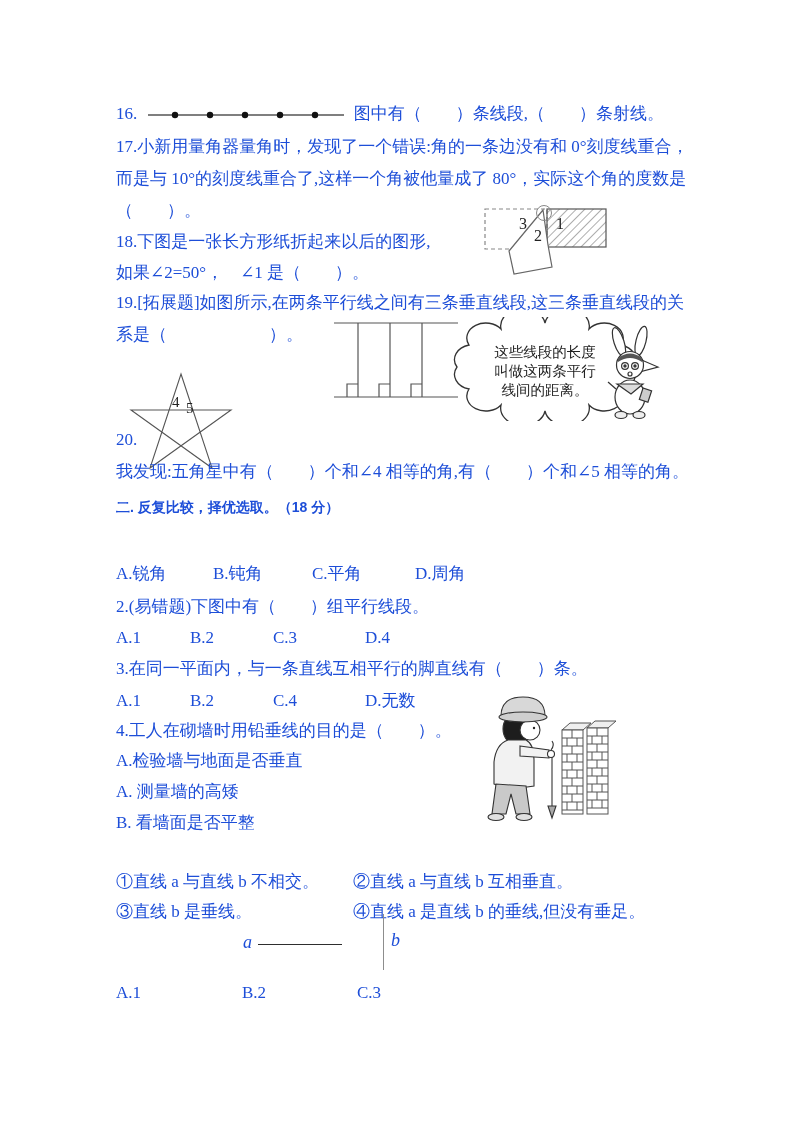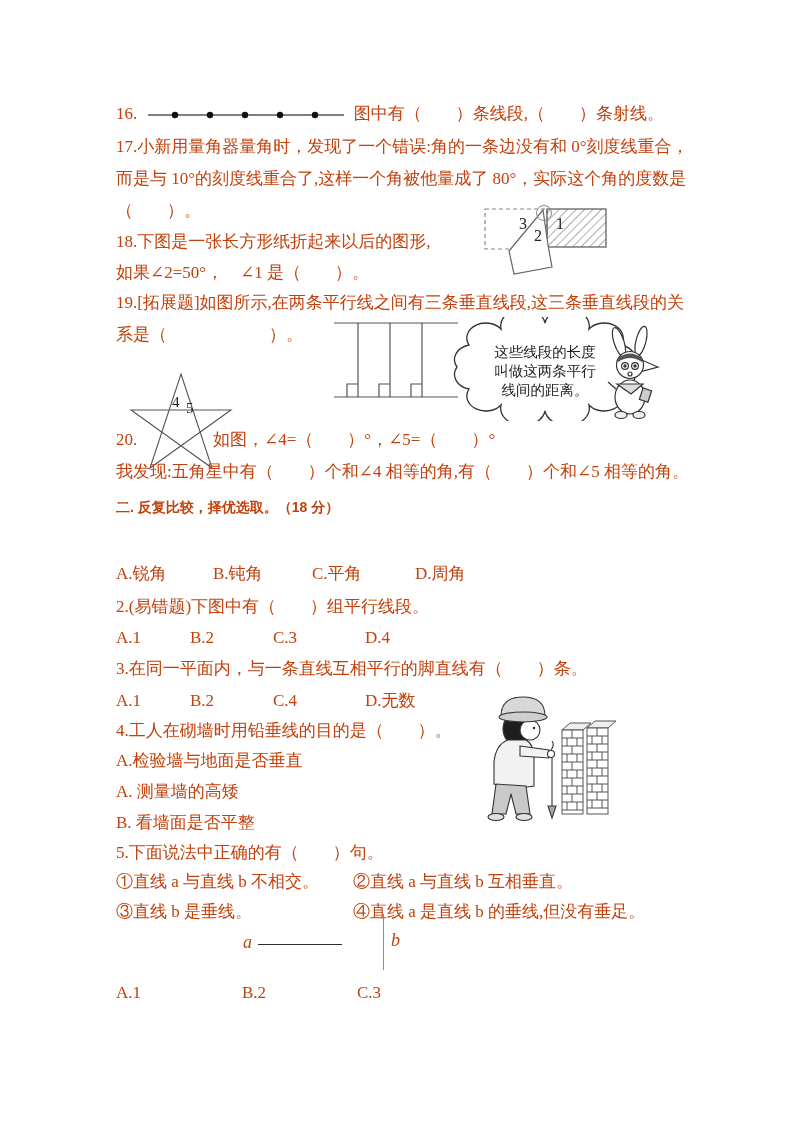--- a/index.html
+++ b/index.html
@@ -1,17 +1,17 @@
 <!DOCTYPE html>
 <html><head>
 <meta charset="utf-8">
 <style>
   html,body{margin:0;padding:0;background:#888;}
   #page{position:relative;width:794px;height:1123px;background:#ffffff;margin:0 auto;overflow:hidden;
-        font-family:"Liberation Serif","DejaVu Serif",serif;color:#c2410c;}
+        font-family:"Liberation Serif","DejaVu Serif",serif;color:#1d4ed8;}
   .line{position:absolute;left:116px;white-space:nowrap;font-size:17px;line-height:22px;}
   .sec-title{font-family:"Liberation Sans","DejaVu Sans",sans-serif;font-weight:700;font-size:14px;}
   .opt{position:absolute;white-space:nowrap;font-size:17px;line-height:22px;text-align:center;}
   .fig{position:absolute;}
   .inline-fig{display:inline-block;vertical-align:middle;margin:0 5px 3px 5px;}
   .la{position:absolute;left:258px;top:944px;width:84px;border-top:1.5px solid #2e2e2e;}
   .lb{position:absolute;left:383px;top:914px;height:56px;border-left:1.5px solid #8d8d8d;}
   .abl{position:absolute;font-style:italic;font-size:18px;line-height:20px;}
   svg text{font-family:"Liberation Serif","DejaVu Serif",serif;fill:#222;}
   svg .cjk{font-size:14.5px;}
@@ -95,21 +95,20 @@
       <line x1="15" y1="64" x2="7" y2="57"></line>
     </g>
   </svg>
 
   <svg class="fig" style="left:129px;top:371px" width="108" height="102">
     <polygon points="52,3 83,97 2,39 102,39 21,97" fill="none" stroke="#555" stroke-width="1.1"></polygon>
     <text x="43" y="36" font-size="15">4</text>
     <text x="57" y="42" font-size="15">5</text>
   </svg>
   <div class="line" style="top:429px">20.</div>
-  <div class="line" style="left:213px;top:429px">如图，∠4=（　　）°，∠5=（　　）°</div>
   <div class="line" style="top:461px">我发现:五角星中有（　　）个和∠4 相等的角,有（　　）个和∠5 相等的角。</div>
 
   <div class="line sec-title" style="top:496px">二. 反复比较，择优选取。（18 分）</div>
 
   <span class="opt" style="left:116px;top:563px">A.锐角</span>
   <span class="opt" style="left:213px;top:563px">B.钝角</span>
   <span class="opt" style="left:312px;top:563px">C.平角</span>
   <span class="opt" style="left:415px;top:563px">D.周角</span>
 
   <div class="line" style="top:596px">2.(易错题)下图中有（　　）组平行线段。</div>
@@ -151,21 +150,20 @@
       <rect x="116" y="42" width="21" height="84" fill="#fff"></rect>
       <path d="M116,50H137 M116,58H137 M116,66H137 M116,74H137 M116,82H137 M116,90H137 M116,98H137 M116,106H137 M116,114H137 M116,122H137"></path>
       <path d="M126,42V50 M121,50V58 M131,50V58 M126,58V66 M121,66V74 M131,66V74 M126,74V82 M121,82V90 M131,82V90 M126,90V98 M121,98V106 M131,98V106 M126,106V114 M121,114V122 M131,114V122"></path>
       <polygon points="141,40 149,33 170,33 162,40" fill="#efefef"></polygon>
       <rect x="141" y="40" width="21" height="86" fill="#fff"></rect>
       <path d="M141,48H162 M141,56H162 M141,64H162 M141,72H162 M141,80H162 M141,88H162 M141,96H162 M141,104H162 M141,112H162 M141,120H162"></path>
       <path d="M151,40V48 M146,48V56 M156,48V56 M151,56V64 M146,64V72 M156,64V72 M151,72V80 M146,80V88 M156,80V88 M151,88V96 M146,96V104 M156,96V104 M151,104V112 M146,112V120 M156,112V120"></path>
     </g>
   </svg>
 
-  <div class="line" style="top:842px">5.下面说法中正确的有（　　）句。</div>
   <span class="opt" style="left:353px;top:871px">②直线 a 与直线 b 互相垂直。</span>
   <span class="opt" style="left:116px;top:871px">①直线 a 与直线 b 不相交。</span>
   <span class="opt" style="left:116px;top:901px">③直线 b 是垂线。</span>
   <span class="opt" style="left:353px;top:901px">④直线 a 是直线 b 的垂线,但没有垂足。</span>
 
   <span class="abl" style="left:243px;top:932px">a</span>
   <div class="la"></div>
   <div class="lb"></div>
   <span class="abl" style="left:391px;top:930px">b</span>
 

